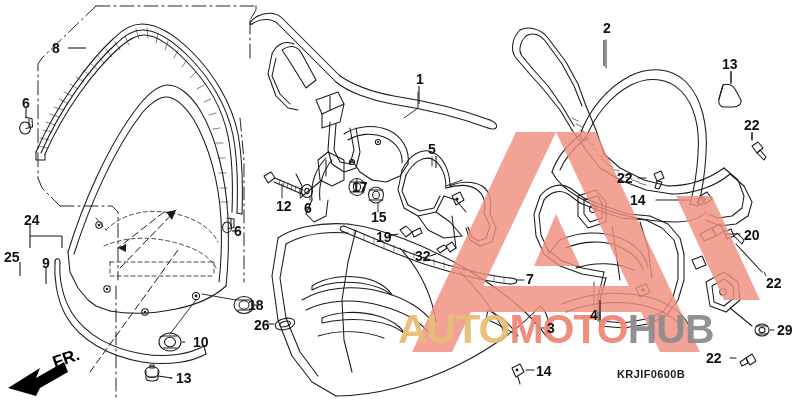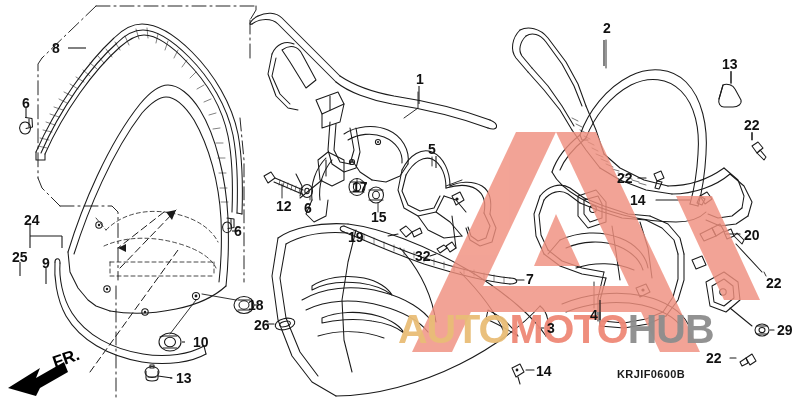--- a/index.html
+++ b/index.html
@@ -524,32 +524,32 @@
   </svg>
 
   <div id="wordmark">
     <span style="color:#e9bd77">AUTO</span><span style="color:#ef8877">MOTO</span><span style="color:#8d8d8d">HUB</span>
   </div>
 
   <div id="labels">
     <div class="cal" style="left:52px;top:41px">8</div>
     <div class="cal" style="left:22px;top:96px">6</div>
     <div class="cal" style="left:24px;top:213px">24</div>
-    <div class="cal" style="left:12px;top:250px">25</div>
+    <div class="cal" style="left:4px;top:250px">25</div>
     <div class="cal" style="left:42px;top:256px">9</div>
     <div class="cal" style="left:234px;top:224px">6</div>
     <div class="cal" style="left:193px;top:335px">10</div>
     <div class="cal" style="left:176px;top:371px">13</div>
     <div class="cal" style="left:248px;top:298px">18</div>
     <div class="cal" style="left:254px;top:318px">26</div>
     <div class="cal" style="left:276px;top:199px">12</div>
     <div class="cal" style="left:304px;top:201px">6</div>
     <div class="cal" style="left:352px;top:180px">17</div>
     <div class="cal" style="left:371px;top:210px">15</div>
-    <div class="cal" style="left:348px;top:230px">19</div>
+    <div class="cal" style="left:376px;top:230px">19</div>
     <div class="cal" style="left:415px;top:249px">32</div>
     <div class="cal" style="left:416px;top:72px">1</div>
     <div class="cal" style="left:428px;top:142px">5</div>
     <div class="cal" style="left:526px;top:272px">7</div>
     <div class="cal" style="left:547px;top:321px">3</div>
     <div class="cal" style="left:590px;top:308px">4</div>
     <div class="cal" style="left:603px;top:21px">2</div>
     <div class="cal" style="left:722px;top:57px">13</div>
     <div class="cal" style="left:744px;top:118px">22</div>
     <div class="cal" style="left:617px;top:171px">22</div>

